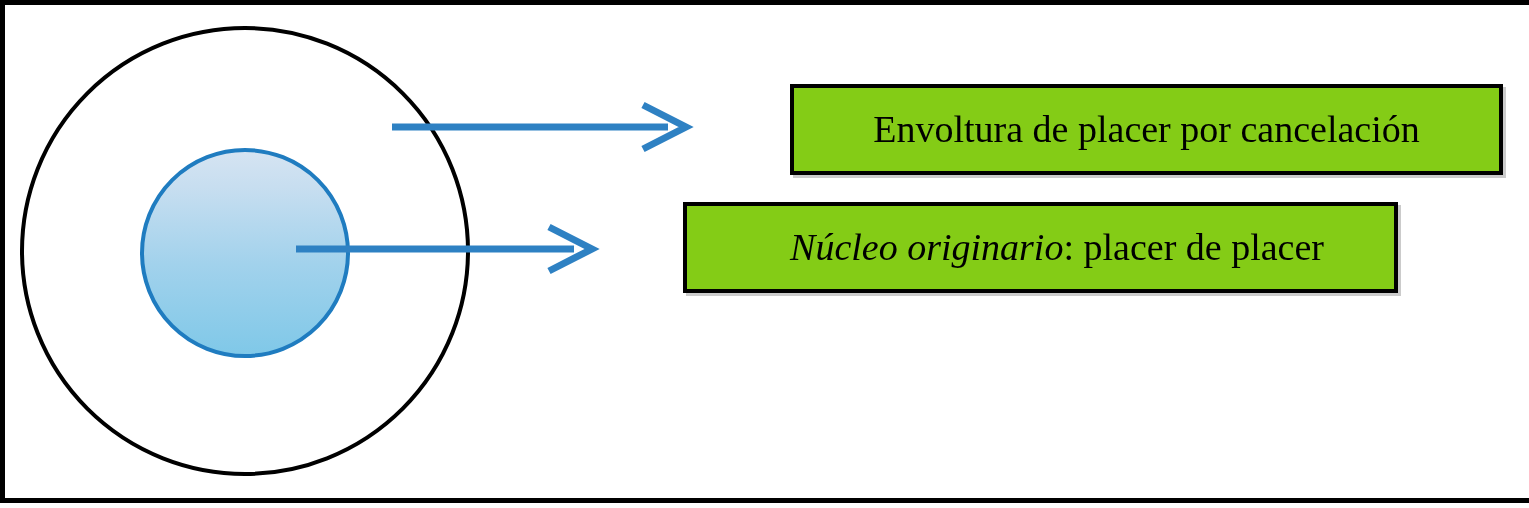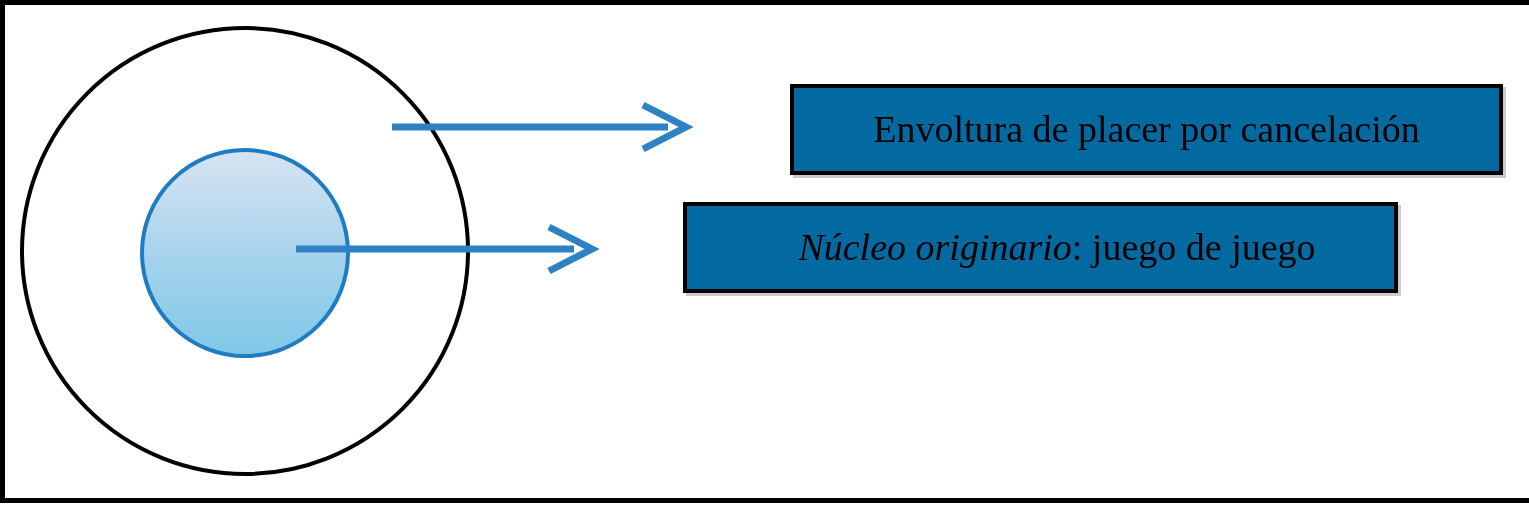--- a/index.html
+++ b/index.html
@@ -35,21 +35,21 @@
     top: 0;
     width: 1529px;
     height: 508px;
   }
 
   
   .label-box {
     position: absolute;
     box-sizing: border-box;
     border: 4px solid #000000;
-    background: #0369a1;
+    background: #84cc16;
     box-shadow: 3px 3px 0 0 rgba(160,160,160,0.55);
     display: flex;
     align-items: center;
     justify-content: center;
     text-align: center;
     color: #000000;
   }
   #label-box-envoltura {
     left: 790px;
     top: 84px;
@@ -103,16 +103,16 @@
       <line x1="296" y1="249" x2="574" y2="249" stroke="#2E81C3" stroke-width="7"></line>
       <polyline points="549,227 592,249 549,271" fill="none" stroke="#2E81C3" stroke-width="7" stroke-linecap="butt" stroke-linejoin="miter"></polyline>
     </g>
   </svg>
 
   <div id="label-box-envoltura" class="label-box">
     <span class="label-text">Envoltura de placer por cancelación</span>
   </div>
 
   <div id="label-box-nucleo" class="label-box">
-    <span class="label-text"><em class="ital">Núcleo originario</em><span>: juego de juego</span></span>
+    <span class="label-text"><em class="ital">Núcleo originario</em><span>: placer de placer</span></span>
   </div>
 
 </div>
 
 </body></html>

